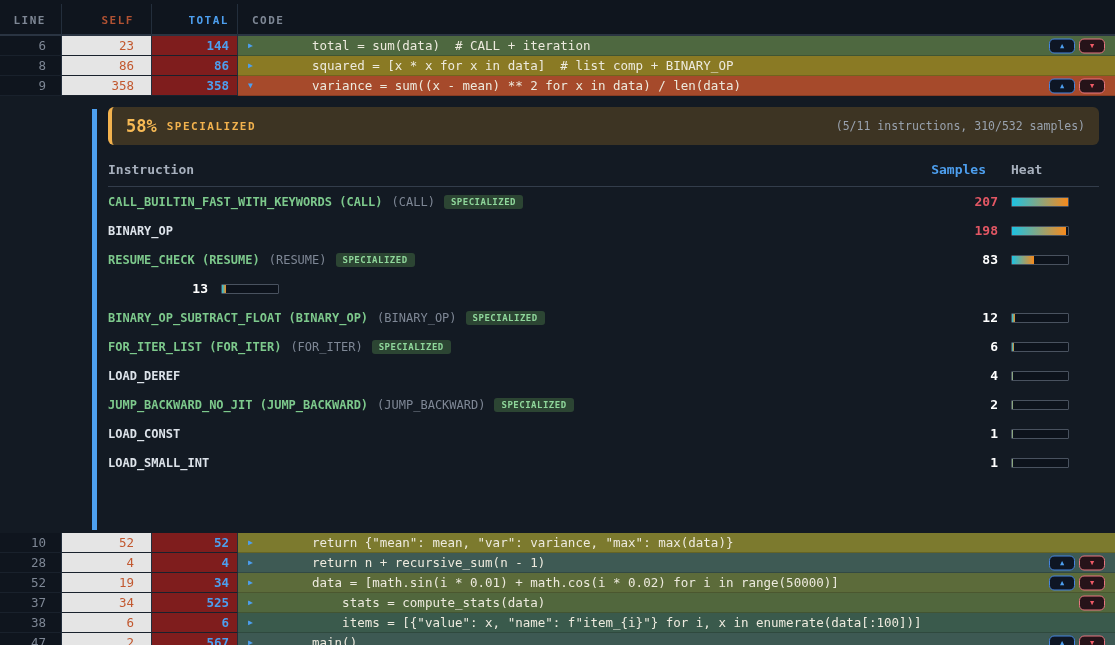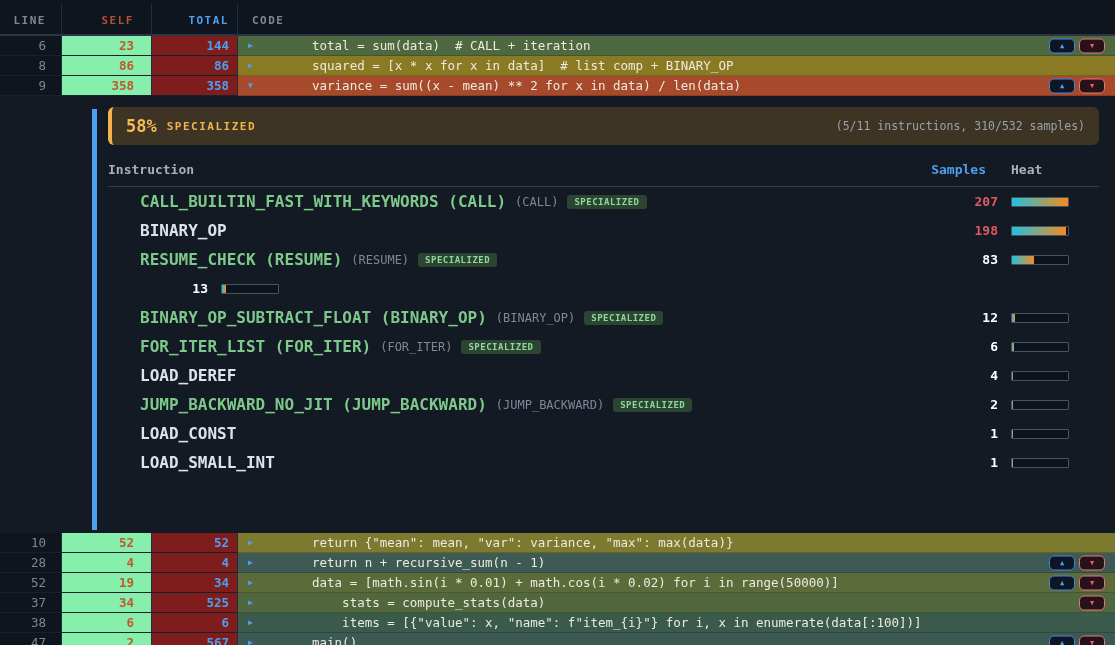--- a/index.html
+++ b/index.html
@@ -16,22 +16,22 @@
   .hdr .hc { height:100%; display:flex; align-items:center;margin-top:7px; }
   .hc-line  { width:62px; justify-content:flex-end; padding-right:15px; border-right:1px solid #232e3c; }
   .hc-self  { width:90px; justify-content:flex-end; padding-right:17px; color:#b15233; border-right:1px solid #232e3c; }
   .hc-total { width:86px; justify-content:flex-end; padding-right:8px;  color:#4d9fef; border-right:1px solid #232e3c; }
   .hc-code  { flex:1; padding-left:14px; }
   
   .code-row { display:flex; height:20px; align-items:stretch; }
   .cell { display:flex; align-items:center; font-size:12.5px; }
   .c-line  { width:62px; justify-content:flex-end; padding-right:15px; color:#7e8795;
              background:#0f151e; border-right:1px solid #232e3c; border-bottom:1px solid #19212c; }
-  .c-self  { width:90px; justify-content:flex-end; padding-right:17px; color:#c2582f; font-weight:bold;
-             background:#86efac; border-right:1px solid #232e3c; border-bottom:1px solid #19212c; }
+  .c-self  { width:90px; justify-content:flex-end; padding-right:17px; color:#c2582f; font-weight:normal;
+             background:#e5e5e5; border-right:1px solid #232e3c; border-bottom:1px solid #19212c; }
   .c-total { width:86px; justify-content:flex-end; padding-right:8px; color:#4d9fef; font-weight:bold;
              background:#7f1d1d; border-right:1px solid #232e3c; border-bottom:1px solid #19212c; }
   .c-code  { flex:1; position:relative; padding-left:10px; color:#edeade; border-bottom:1px solid rgba(0,0,0,.18); }
   .tri { color:#4d9fef; font-size:8px; width:14px; flex:0 0 14px; }
   .src { margin-left:50px; white-space:pre; }
   .row-btns { position:absolute; right:10px; top:50%; transform:translateY(-50%); display:flex; gap:4px; }
   .btn { width:26px; height:15px; border-radius:5px; display:flex; align-items:center; justify-content:center;
          font-size:7px; line-height:1; cursor:pointer; }
   .btn-up   { background:#0e1624; border:1px solid #4584e0; color:#4d9fef; }
   .btn-down { background:#261319; border:1px solid #e87680; color:#ef5a66; }
@@ -44,21 +44,21 @@
   .banner-pct   { font-size:17px; font-weight:bold; color:#f7ba55; }
   .banner-label { font-size:11px; color:#f2b24e; letter-spacing:1.5px; margin-left:10px; font-weight:bold; }
   .banner-meta  { margin-left:auto; font-size:11.5px; color:#99a2ae; }
   .inst-hdr { margin-top:17px; display:flex; align-items:baseline; border-bottom:1px solid #333d4b;
               padding-bottom:9px; font-size:13px; font-weight:bold;gap:12px; }
   .ih-name    { flex:1; color:#a7b0bd; }
   .ih-samples { width:100px; text-align:right; color:#4d9fef; }
   .ih-heat    { width:101px; padding-left:13px; color:#a7b0bd; }
   .inst-row { height:29px; display:flex; align-items:center; }
   .inst-name-wrap { flex:1; display:flex; align-items:center; gap:9px; min-width:0; }
-  .inst-name { font-size:16px; font-weight:bold; white-space:nowrap;margin-left:32px; }
+  .inst-name { font-size:12px; font-weight:bold; white-space:nowrap; }
   .inst-name.spec  { color:#7dc98c; }
   .inst-name.plain { color:#dde3ea; }
   .inst-base { font-size:12px; color:#7e8795; white-space:nowrap; }
   .badge { background:#2c4533; color:#8fd79b; font-size:9px; font-weight:bold; padding:2px 7px;
            border-radius:3px; letter-spacing:.5px; white-space:nowrap; }
   .inst-samples { width:100px; text-align:right; font-size:13px; font-weight:bold; }
   .inst-samples.hot  { color:#e25764; }
   .inst-samples.cool { color:#ffffff; }
   .heat-cell { width:101px; padding-left:13px; }
   .heat-track { width:58px; height:10px; background:#0d131c; border:1px solid #49525f;

